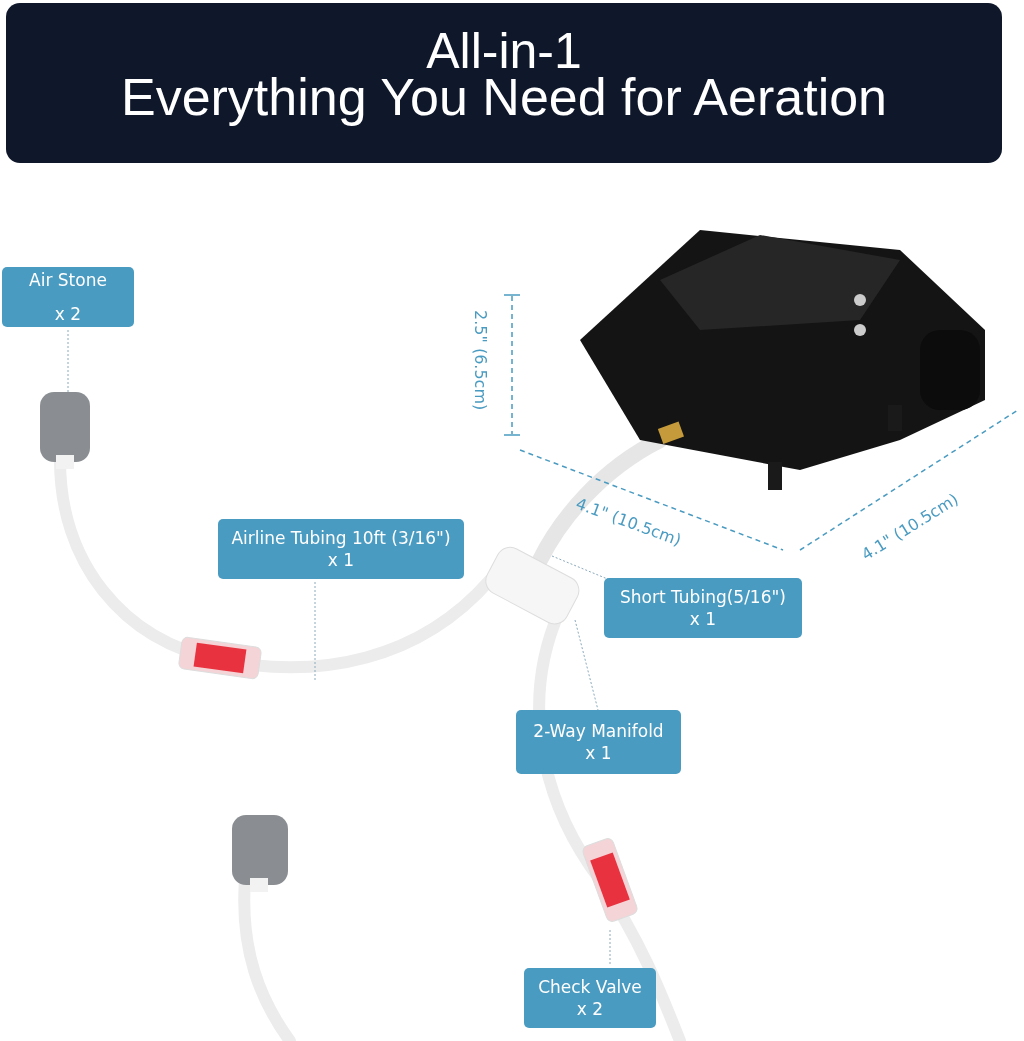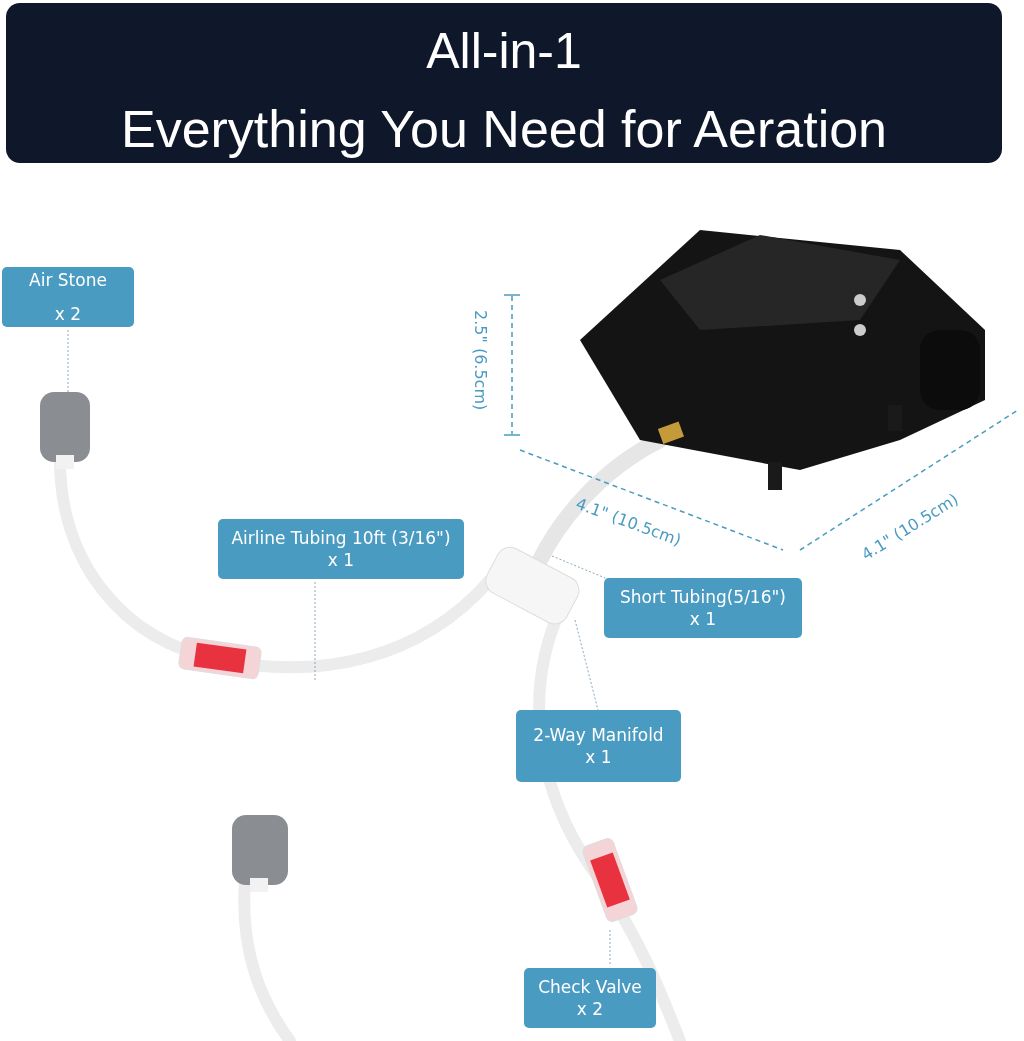--- a/index.html
+++ b/index.html
@@ -1,19 +1,19 @@
 <!DOCTYPE html>
 <html><head>
 <meta charset="utf-8">
 <style>
   html,body{margin:0;padding:0;background:#ffffff;}
   body{width:1024px;height:1041px;position:relative;overflow:hidden;font-family:"Liberation Sans",sans-serif;}
   .banner{position:absolute;left:6px;top:3px;width:996px;height:160px;background:#0f172a;border-radius:14px;color:#fff;text-align:center;}
   .banner .l1{position:absolute;left:0;right:0;top:20px;font-size:50px;line-height:56px;}
-  .banner .l2{position:absolute;left:0;right:0;top:96px;font-size:52px;line-height:60px;}
+  .banner .l2{position:absolute;left:0;right:0;top:64px;font-size:52px;line-height:60px;}
   .label{position:absolute;background:#4a9bc1;color:#fff;border-radius:5px;text-align:center;font-size:17px;line-height:22px;display:flex;flex-direction:column;justify-content:center;font-family:"DejaVu Sans",sans-serif;}
   svg.scene{position:absolute;left:0;top:0;}
   .dim{position:absolute;color:#4a9bc1;font-size:16px;font-family:"DejaVu Sans",sans-serif;white-space:nowrap;transform-origin:left top;}
 </style>
 </head>
 <body>
 
 <div class="banner">
   <div class="l1">All-in-1</div>
   <div class="l2">Everything You Need for Aeration</div>
@@ -89,20 +89,20 @@
   <span>x 2</span>
 </div>
 <div class="label" style="left:218px;top:519px;width:246px;height:60px;">
   <span>Airline Tubing 10ft (3/16")</span>
   <span>x 1</span>
 </div>
 <div class="label" style="left:604px;top:578px;width:198px;height:60px;">
   <span>Short Tubing(5/16")</span>
   <span>x 1</span>
 </div>
-<div class="label" style="left:516px;top:710px;width:165px;height:72px;">
+<div class="label" style="left:516px;top:710px;width:165px;height:64px;">
   <span>2-Way Manifold</span>
   <span>x 1</span>
 </div>
 <div class="label" style="left:524px;top:968px;width:132px;height:60px;">
   <span>Check Valve</span>
   <span>x 2</span>
 </div>
 
 </body></html>

